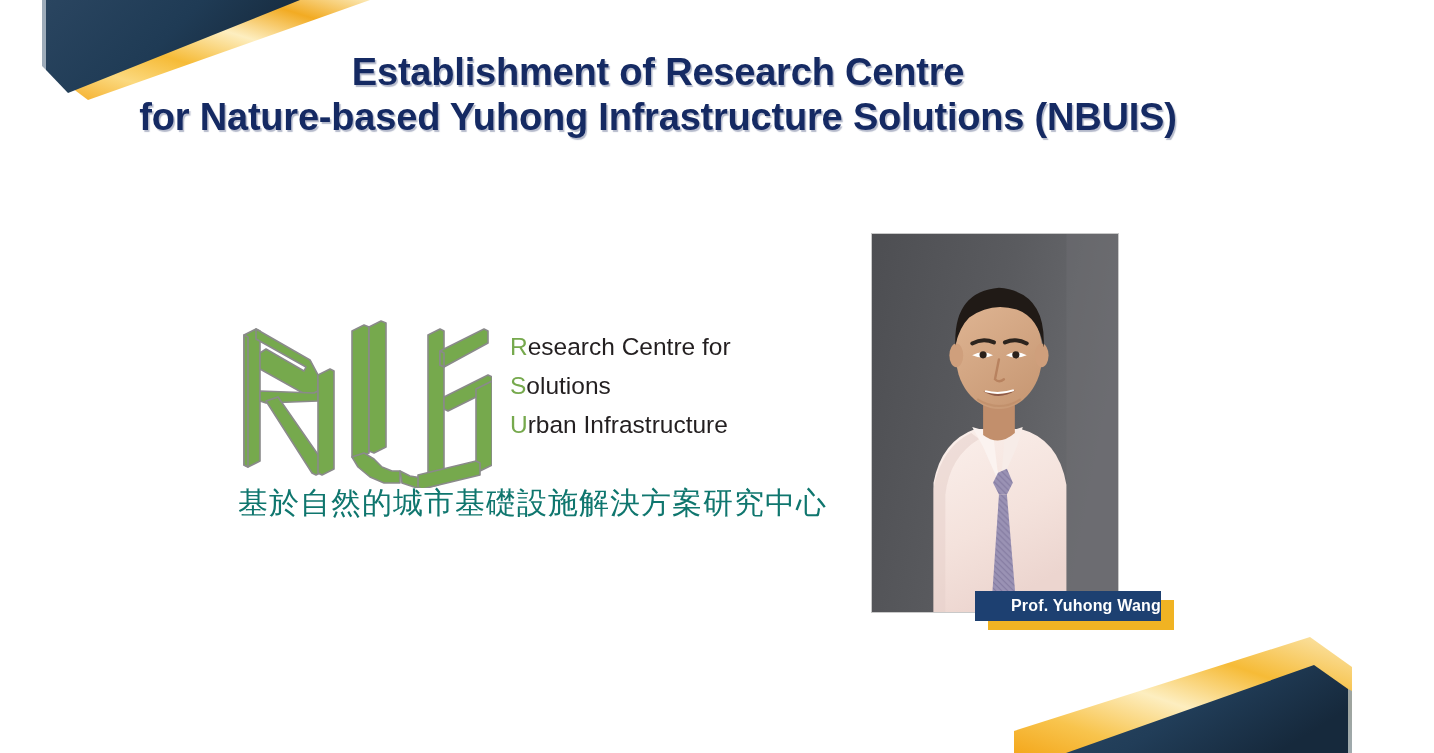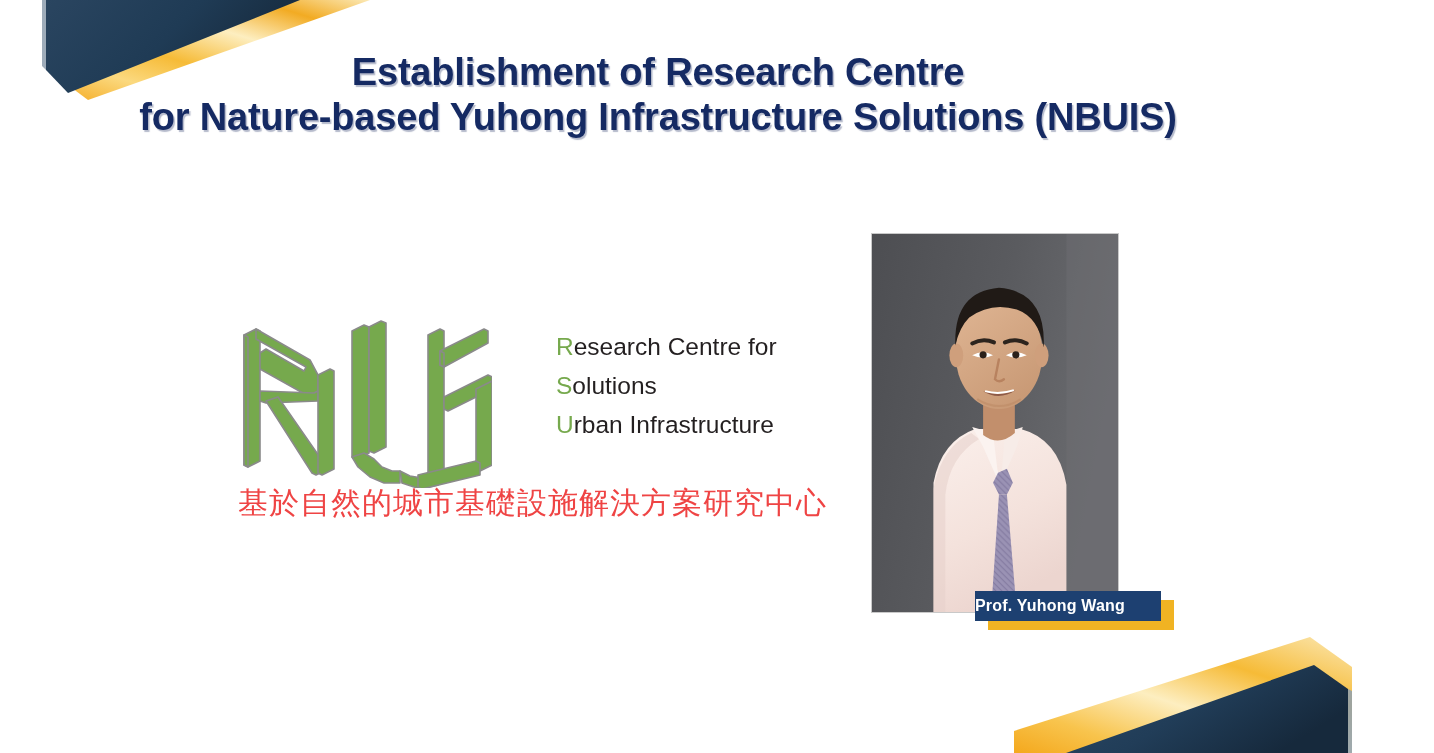--- a/index.html
+++ b/index.html
@@ -77,33 +77,32 @@
     top: 22px;
     width: 280px;
   }
   .wordmark-line {
     display: block;
     font-family: "Liberation Sans", sans-serif;
     font-size: 24.5px;
     line-height: 39px;
     color: #231f20;
     white-space: nowrap;
-    margin-left: 46px;
   }
   .wordmark-line .cap {
     color: #76a94d;
   }
   #logo-chinese {
     position: absolute;
     left: 6px;
     top: 178px;
     font-family: "DejaVu Sans", "Liberation Sans", sans-serif;
     font-size: 30px;
     letter-spacing: 1px;
-    color: #ef4444;
+    color: #0f766e;
     white-space: nowrap;
   }
 
   
   #portrait-frame {
     position: absolute;
     left: 871px;
     top: 233px;
     width: 248px;
     height: 380px;
@@ -137,21 +136,21 @@
   }
   #name-badge {
     position: absolute;
     left: 0;
     top: 0;
     width: 186px;
     height: 30px;
     background: #1d4071;
     display: flex;
     align-items: center;
-    justify-content: flex-start;
+    justify-content: flex-end;
   }
   #name-badge-label {
     font-family: "Liberation Sans", sans-serif;
     font-weight: bold;
     font-size: 16px;
     color: #ffffff;
     letter-spacing: 0.2px;
     white-space: nowrap;
   }
 </style>

